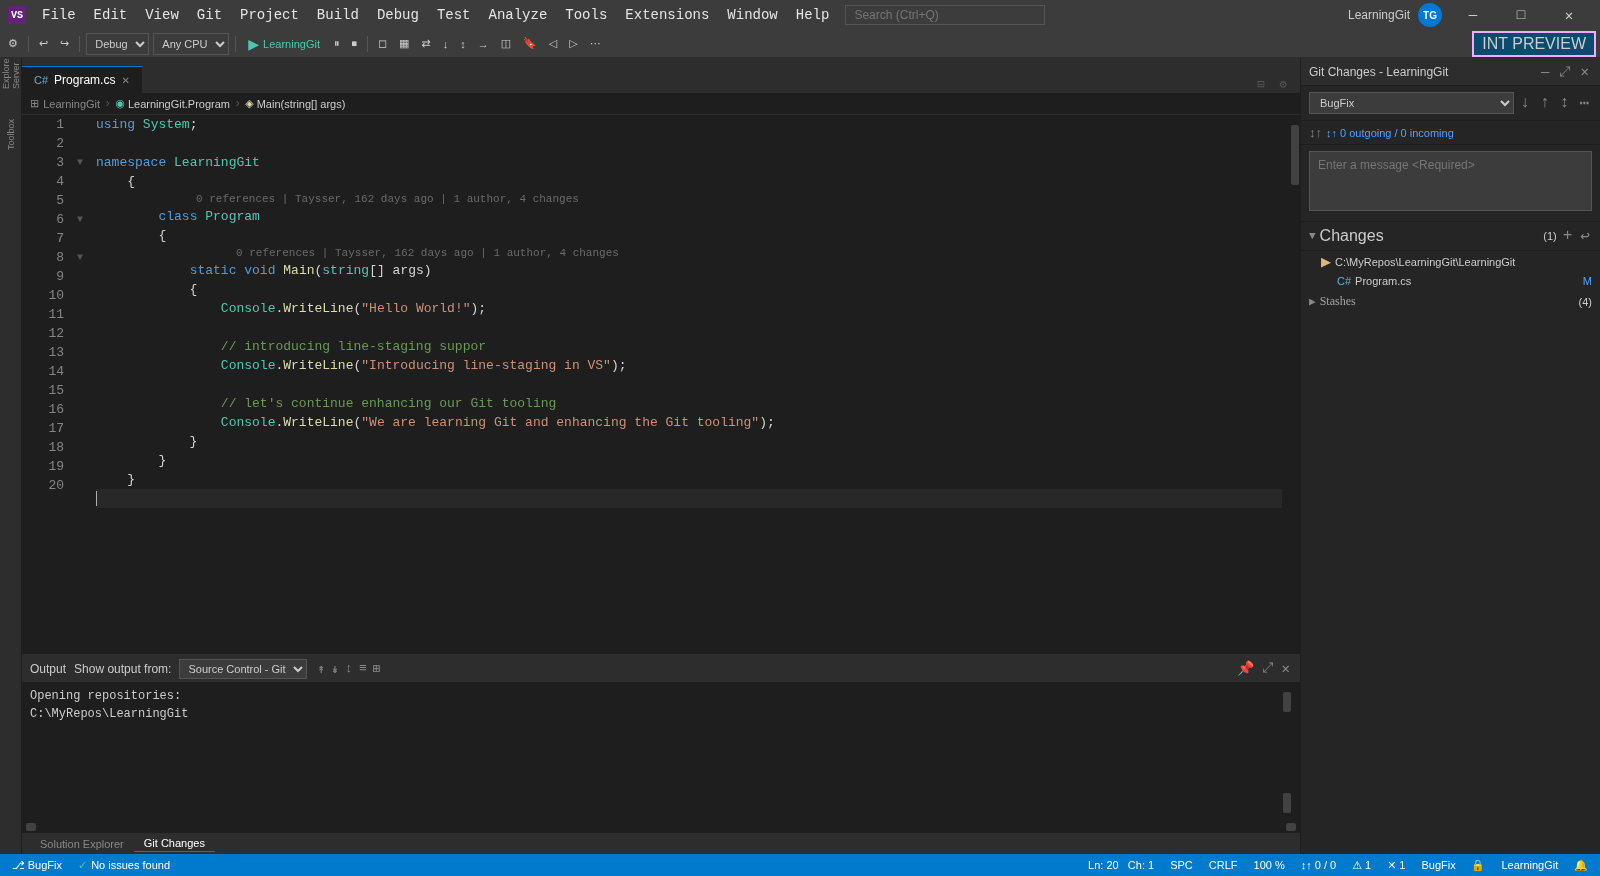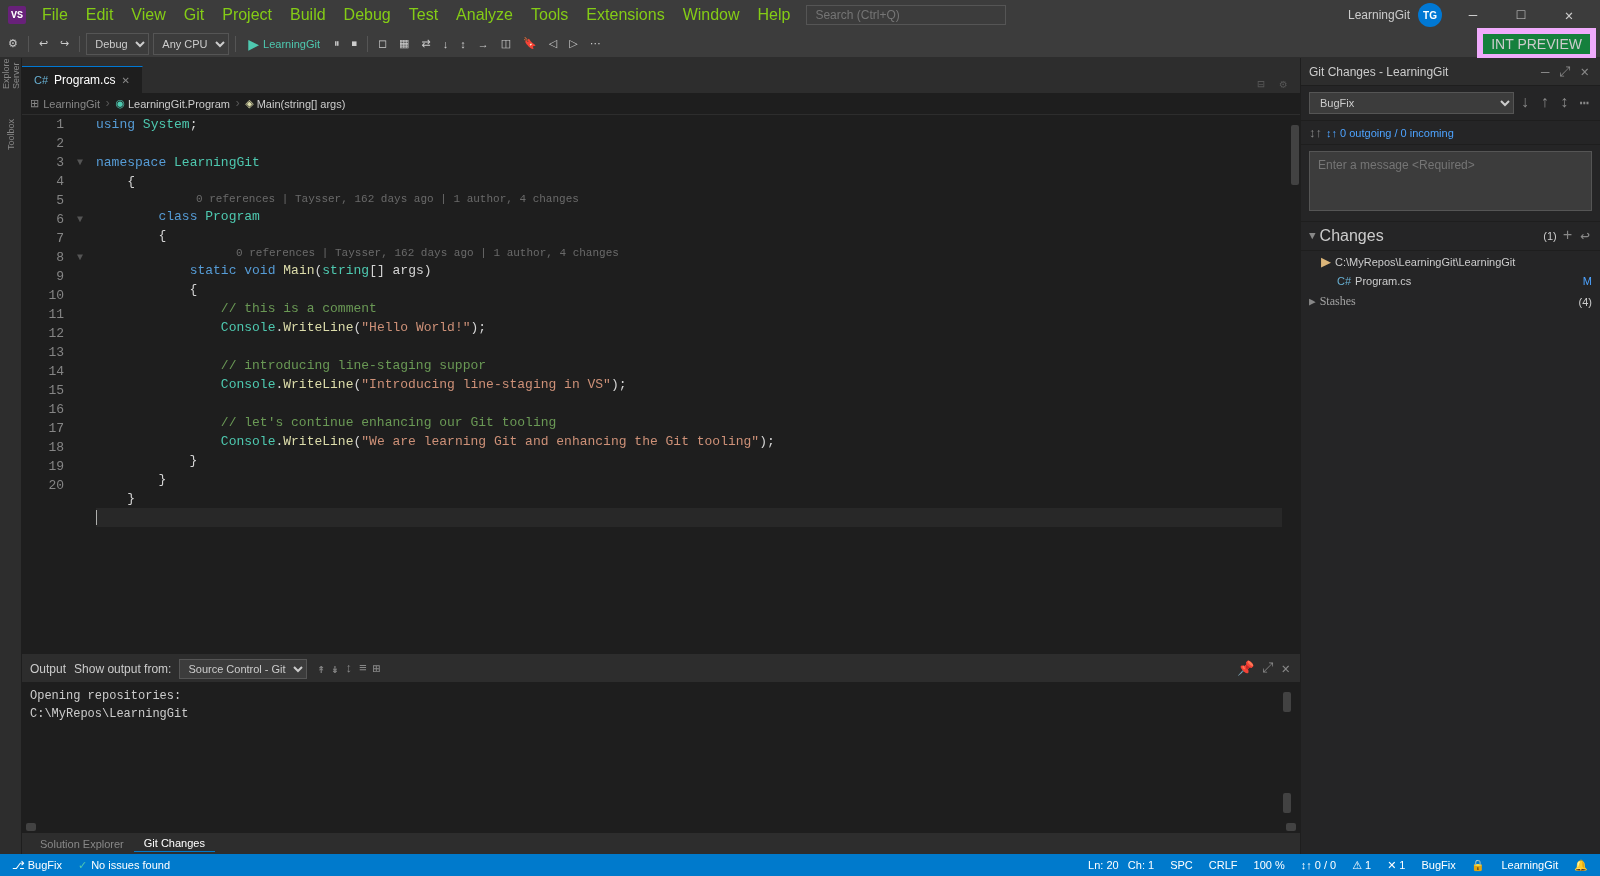--- a/index.html
+++ b/index.html
@@ -2,35 +2,35 @@
 <html><head>
   <meta charset="utf-8">
   <style>
     * { margin: 0; padding: 0; box-sizing: border-box; }
     body { background: #1e1e1e; color: #d4d4d4; font-family: 'Consolas', 'Courier New', monospace; font-size: 12px; overflow: hidden; width: 1600px; height: 876px; display: flex; flex-direction: column; }
 
     
     .title-bar { background: #3c3c3c; height: 30px; display: flex; align-items: center; padding: 0 8px; gap: 8px; flex-shrink: 0; }
     .title-bar-logo { width: 18px; height: 18px; background: #68217a; border-radius: 2px; display: flex; align-items: center; justify-content: center; color: white; font-size: 10px; font-weight: bold; flex-shrink: 0; }
     .title-bar-menu { display: flex; gap: 2px; }
-    .title-bar-menu-item { padding: 2px 8px; color: #84cc16; font-size: 16px; cursor: pointer; font-family: Liberation Sans, sans-serif; }
+    .title-bar-menu-item { padding: 2px 8px; color: #e5e5e5; font-size: 14px; cursor: pointer; font-family: Liberation Mono, monospace; }
     .title-bar-search { background: #3c3c3c; border: 1px solid #555; color: #ccc; padding: 2px 8px; font-size: 12px; width: 200px; font-family: 'Segoe UI', sans-serif; }
     .title-bar-right { margin-left: auto; display: flex; align-items: center; gap: 8px; }
     .title-bar-app-name { color: #ccc; font-family: 'Segoe UI', sans-serif; font-size: 12px; }
     .window-controls { display: flex; gap: 2px; }
     .window-btn { width: 46px; height: 30px; display: flex; align-items: center; justify-content: center; cursor: pointer; color: #ccc; font-size: 14px; }
     .avatar { width: 24px; height: 24px; background: #0078d4; border-radius: 50%; display: flex; align-items: center; justify-content: center; color: white; font-size: 10px; font-weight: bold; font-family: 'Segoe UI', sans-serif; }
 
     
     .toolbar { background: #3c3c3c; height: 28px; display: flex; align-items: center; padding: 0 4px; gap: 4px; flex-shrink: 0; border-bottom: 1px solid #2d2d2d; }
     .toolbar-btn { padding: 2px 4px; color: #ccc; cursor: pointer; display: flex; align-items: center; gap: 2px; font-size: 11px; font-family: 'Segoe UI', sans-serif; }
     .toolbar-separator { width: 1px; height: 16px; background: #555; margin: 0 2px; }
     .toolbar-dropdown { background: #3c3c3c; border: 1px solid #555; color: #ccc; padding: 1px 4px; font-size: 11px; font-family: 'Segoe UI', sans-serif; height: 22px; }
     .toolbar-run-btn { background: transparent; border: none; color: #4ec9b0; cursor: pointer; display: flex; align-items: center; gap: 4px; font-size: 11px; font-family: 'Segoe UI', sans-serif; padding: 2px 6px; }
-    .int-preview-btn { background: #15803d; border: 6px solid #f0abfc; color: #ccc; padding: 2px 8px; font-size: 14px; font-family: 'Segoe UI', sans-serif; cursor: pointer; margin-left: auto; }
+    .int-preview-btn { background: #0c4a6e; border: 2px solid #f0abfc; color: #ccc; padding: 2px 8px; font-size: 16px; font-family: 'Segoe UI', sans-serif; cursor: pointer; margin-left: auto; }
 
     
     .main-area { display: flex; flex: 1; overflow: hidden; }
 
     
     .activity-bar { width: 22px; background: #2d2d2d; display: flex; flex-direction: column; align-items: center; padding-top: 4px; gap: 2px; flex-shrink: 0; border-right: 1px solid #1e1e1e; }
     .activity-item { width: 20px; height: 20px; display: flex; align-items: center; justify-content: center; color: #888; font-size: 10px; cursor: pointer; writing-mode: vertical-lr; transform: rotate(180deg); font-family: 'Segoe UI', sans-serif; }
 
     
     .editor-container { flex: 1; display: flex; flex-direction: column; overflow: hidden; }
@@ -284,21 +284,20 @@
           <div class="code-line"><span class="plain">        {</span></div>
 
           <div style="height:16px; line-height:16px; padding-left:140px;">
             <span class="ref-info">0 references | Taysser, 162 days ago | 1 author, 4 changes</span>
           </div>
 
           <div class="code-line"><span class="plain">            </span><span class="kw">static</span> <span class="kw">void</span> <span class="method">Main</span><span class="plain">(</span><span class="type">string</span><span class="plain">[] args)</span></div>
 
           <div class="code-line"><span class="plain">            {</span></div>
 
-          <div class="code-line"><span class="plain">                </span><span class="comment">// this is a comment</span></div>
 
           <div class="code-line"><span class="plain">                </span><span class="ns">Console</span><span class="plain">.</span><span class="method">WriteLine</span><span class="plain">(</span><span class="str">"Hello World!"</span><span class="plain">);</span></div>
 
           <div class="code-line"> </div>
 
           <div class="code-line"><span class="plain">                </span><span class="comment">// introducing line-staging suppor</span></div>
 
           <div class="code-line"><span class="plain">                </span><span class="ns">Console</span><span class="plain">.</span><span class="method">WriteLine</span><span class="plain">(</span><span class="str">"Introducing line-staging in VS"</span><span class="plain">);</span></div>
 
           <div class="code-line"> </div>

